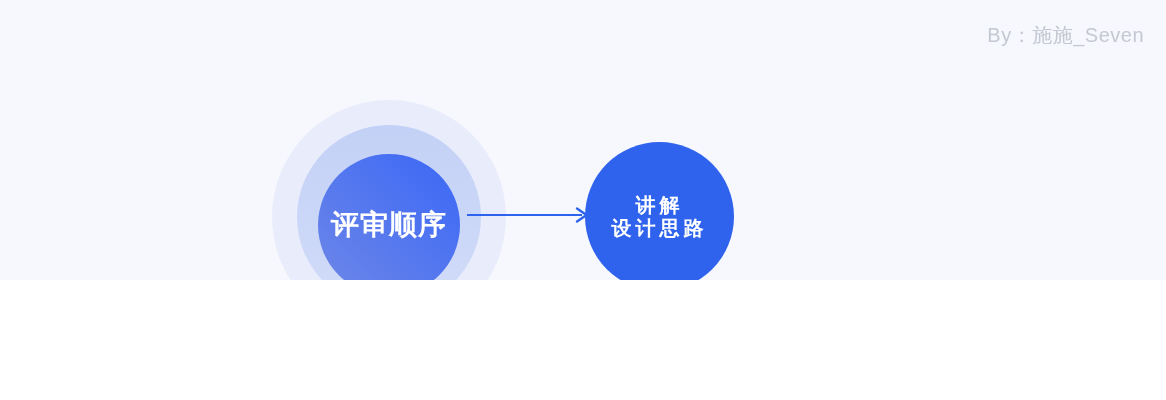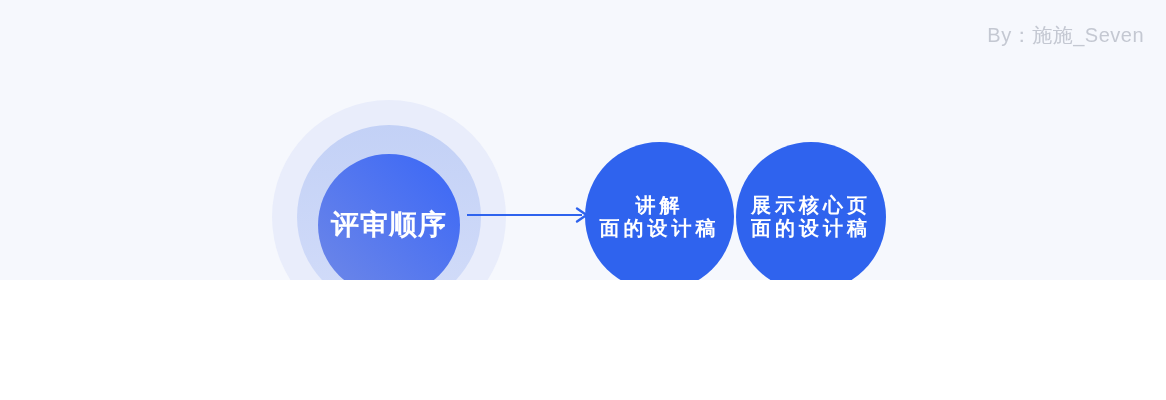--- a/index.html
+++ b/index.html
@@ -72,25 +72,19 @@
   </div>
 
   <svg class="arrow-svg" width="132" height="26" viewBox="0 0 132 26" fill="none" xmlns="http://www.w3.org/2000/svg">
     <line x1="7" y1="13" x2="122" y2="13" stroke="currentColor" stroke-width="2"></line>
     <path d="M117 6.5 L126.5 13 L117 19.5" stroke="currentColor" stroke-width="2.4" fill="none" stroke-linecap="round" stroke-linejoin="round"></path>
   </svg>
 
   <div class="node node-1">
     <div class="node-text">
       <span class="node-line">讲解</span>
-      <span class="node-line">面的设计稿</span>
+      <span class="node-line">设计思路</span>
     </div>
   </div>
 
-  <div class="node node-2">
-    <div class="node-text">
-      <span class="node-line">展示核心页</span>
-      <span class="node-line">面的设计稿</span>
-    </div>
-  </div>
 
 
 </div>
 
 </body></html>

